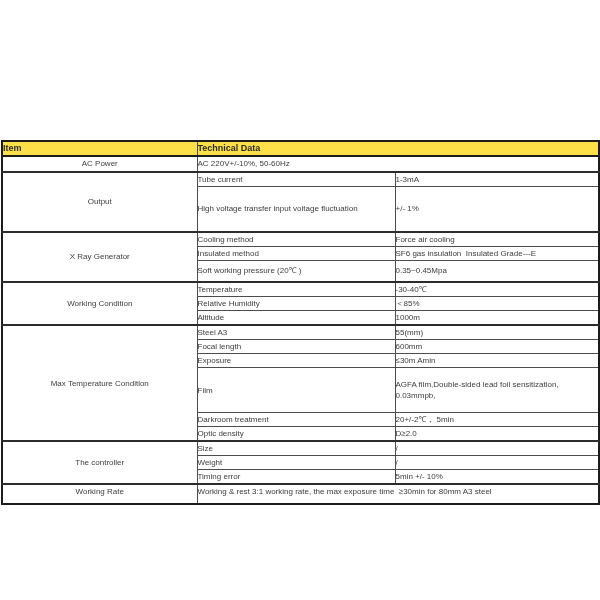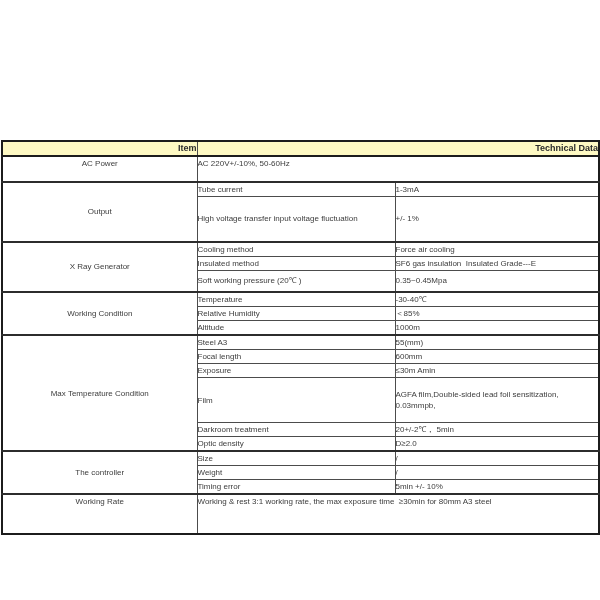--- a/index.html
+++ b/index.html
@@ -25,40 +25,40 @@
   th, td {
     border: 1px solid #4c4c4c;
     font-size: 8px;
     color: #3c3c3c;
     padding: 1px 0;
     line-height: 11px;
     overflow: hidden;
     vertical-align: middle;
   }
   thead th {
-    background: #fef9c3;
+    background: #fde047;
     font-size: 9px;
     font-weight: bold;
     color: #2b2b2b;
     height: 13px;
     padding: 0;
-    text-align: right;
+    text-align: left;
     border-bottom: 2px solid #1c1c1c;
   }
   tr.sec > td { border-top: 2px solid #2c2c2c; }
   td.item {
     text-align: center;
     padding: 1px 2px;
   }
   td.spec, td.val, td.fullval { text-align: left; white-space: pre-wrap; }
   tr.fullrow > td { vertical-align: top; }
   tr.h13 { height: 13px; }
   tr.h18 { height: 22px; }
-  tr.h24 { height: 40px; }
-  tr.h26 { height: 26px; }
+  tr.h24 { height: 20px; }
+  tr.h26 { height: 16px; }
   tr.h27 { height: 45px; }
 </style>
 </head>
 <body>
 
 <div class="sheet">
   <table class="spec-table">
     <colgroup>
       <col style="width:195px">
       <col style="width:198px">

